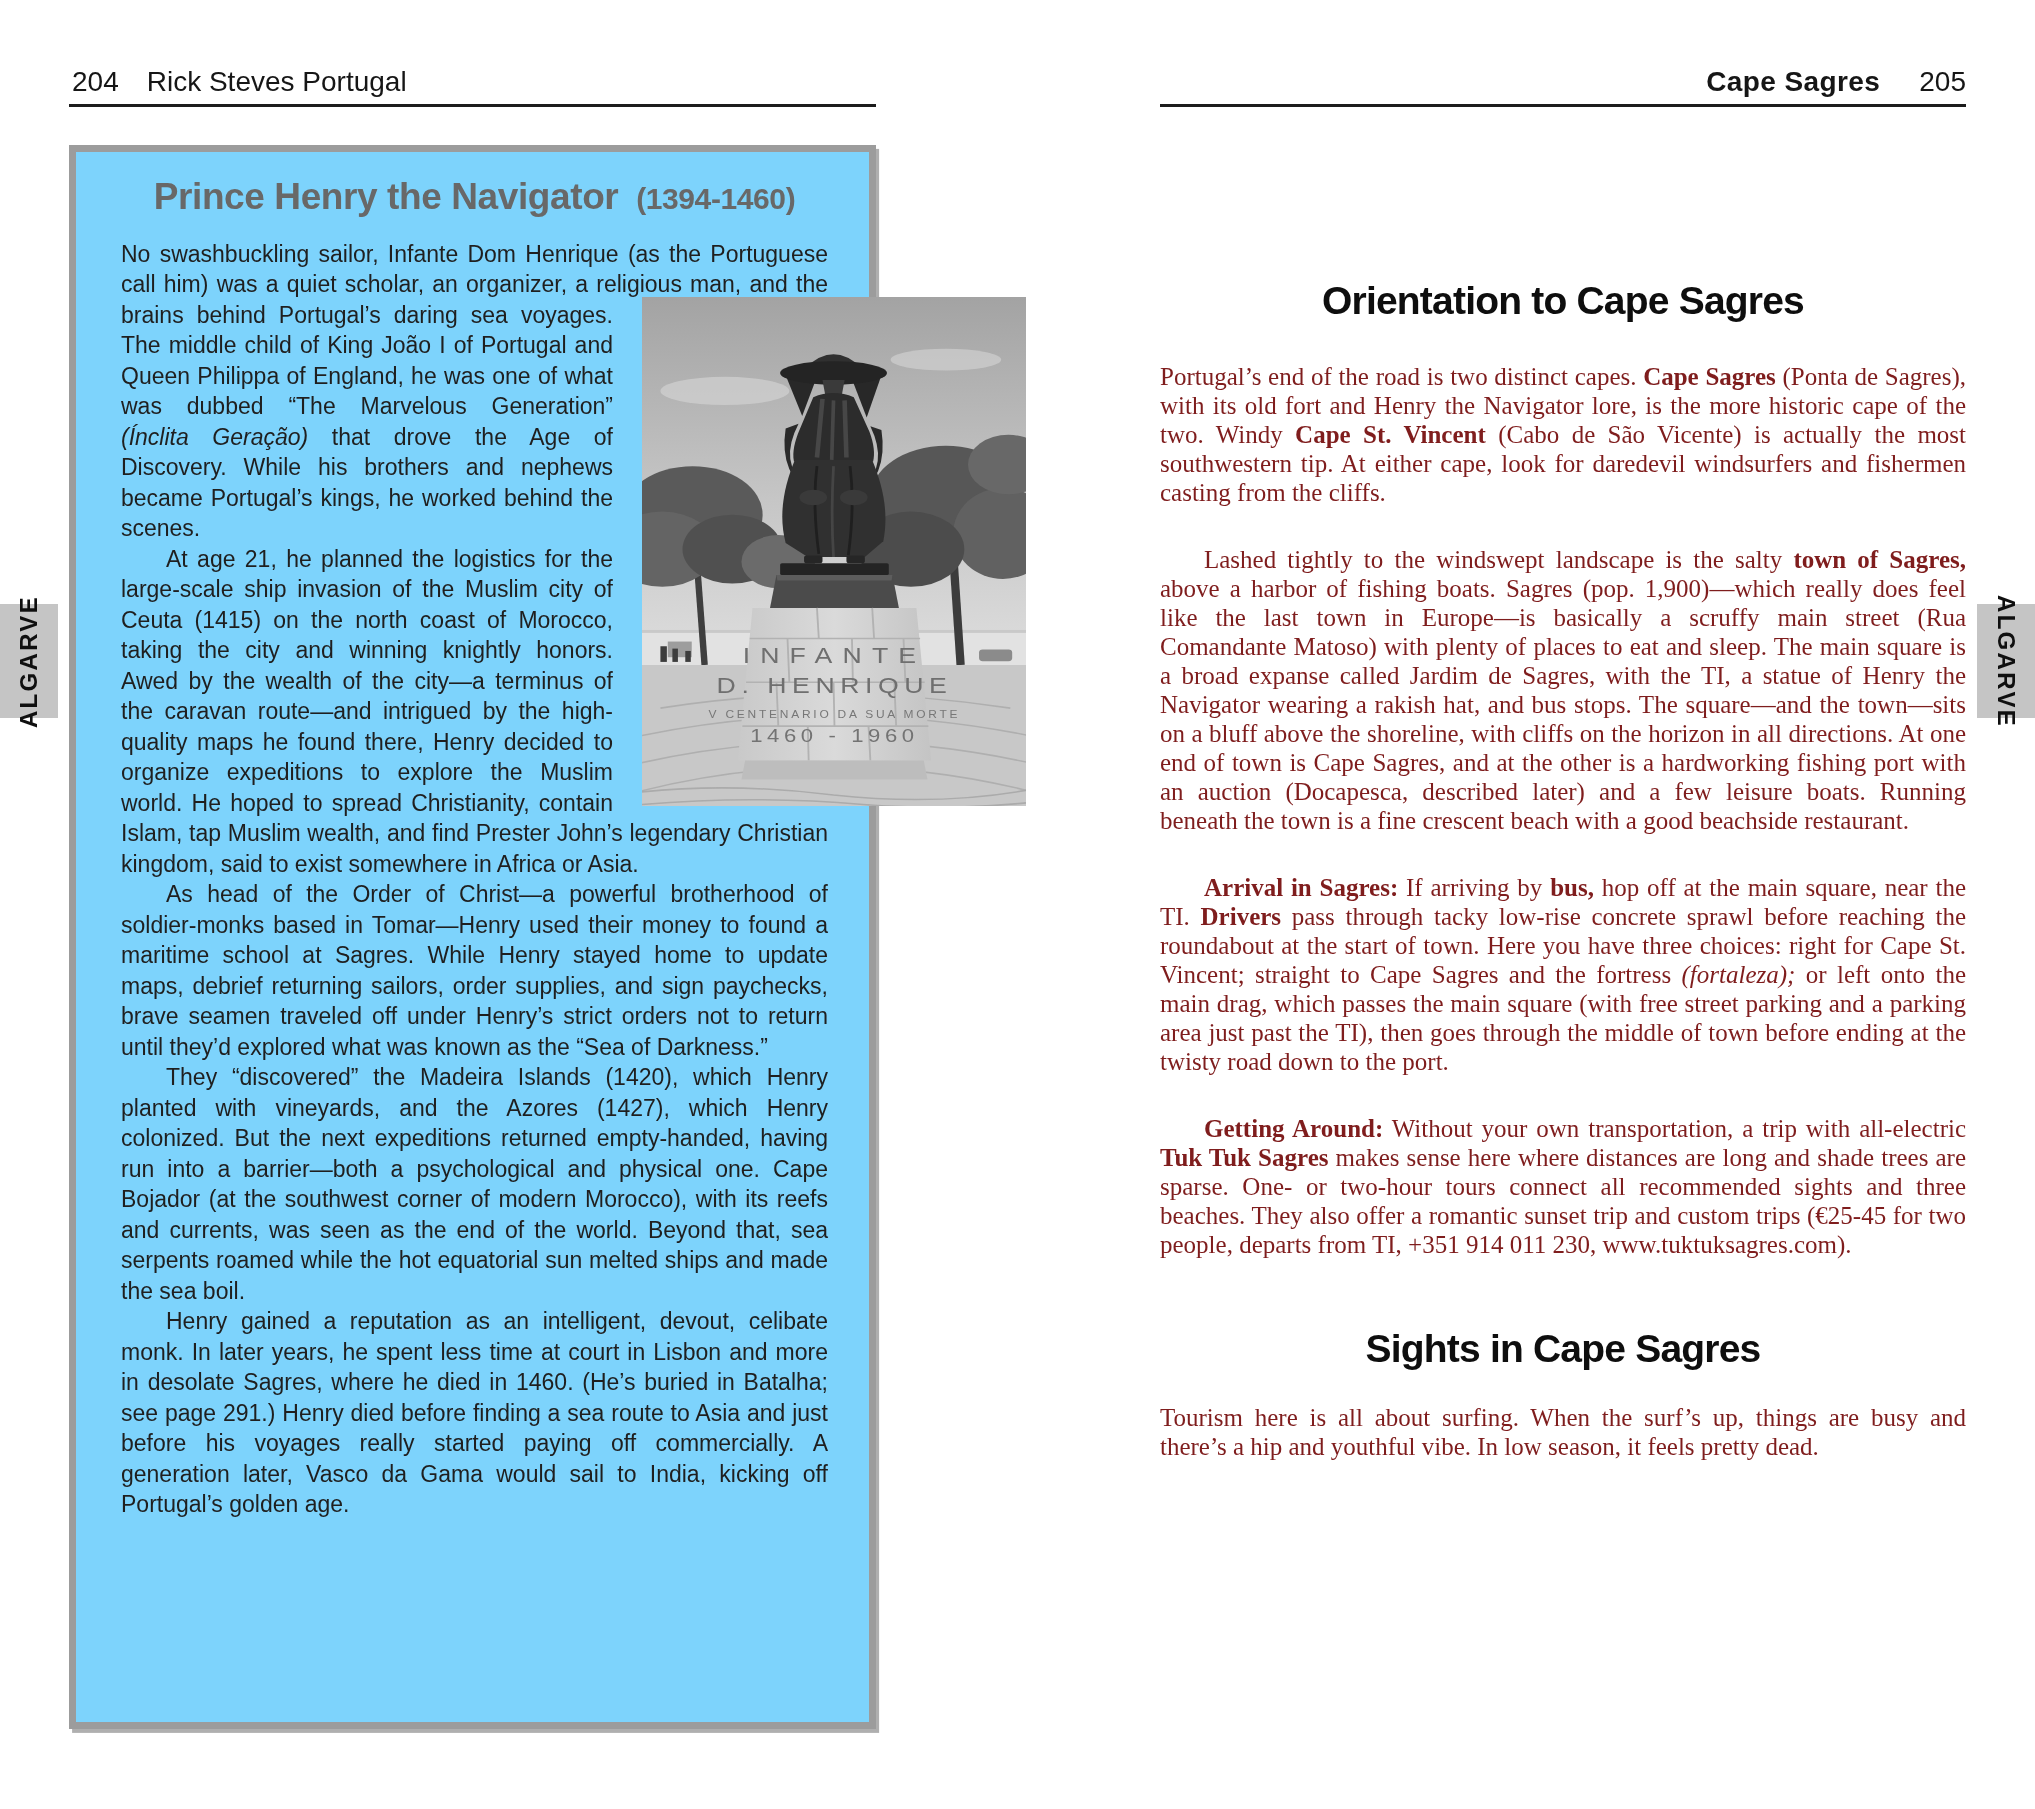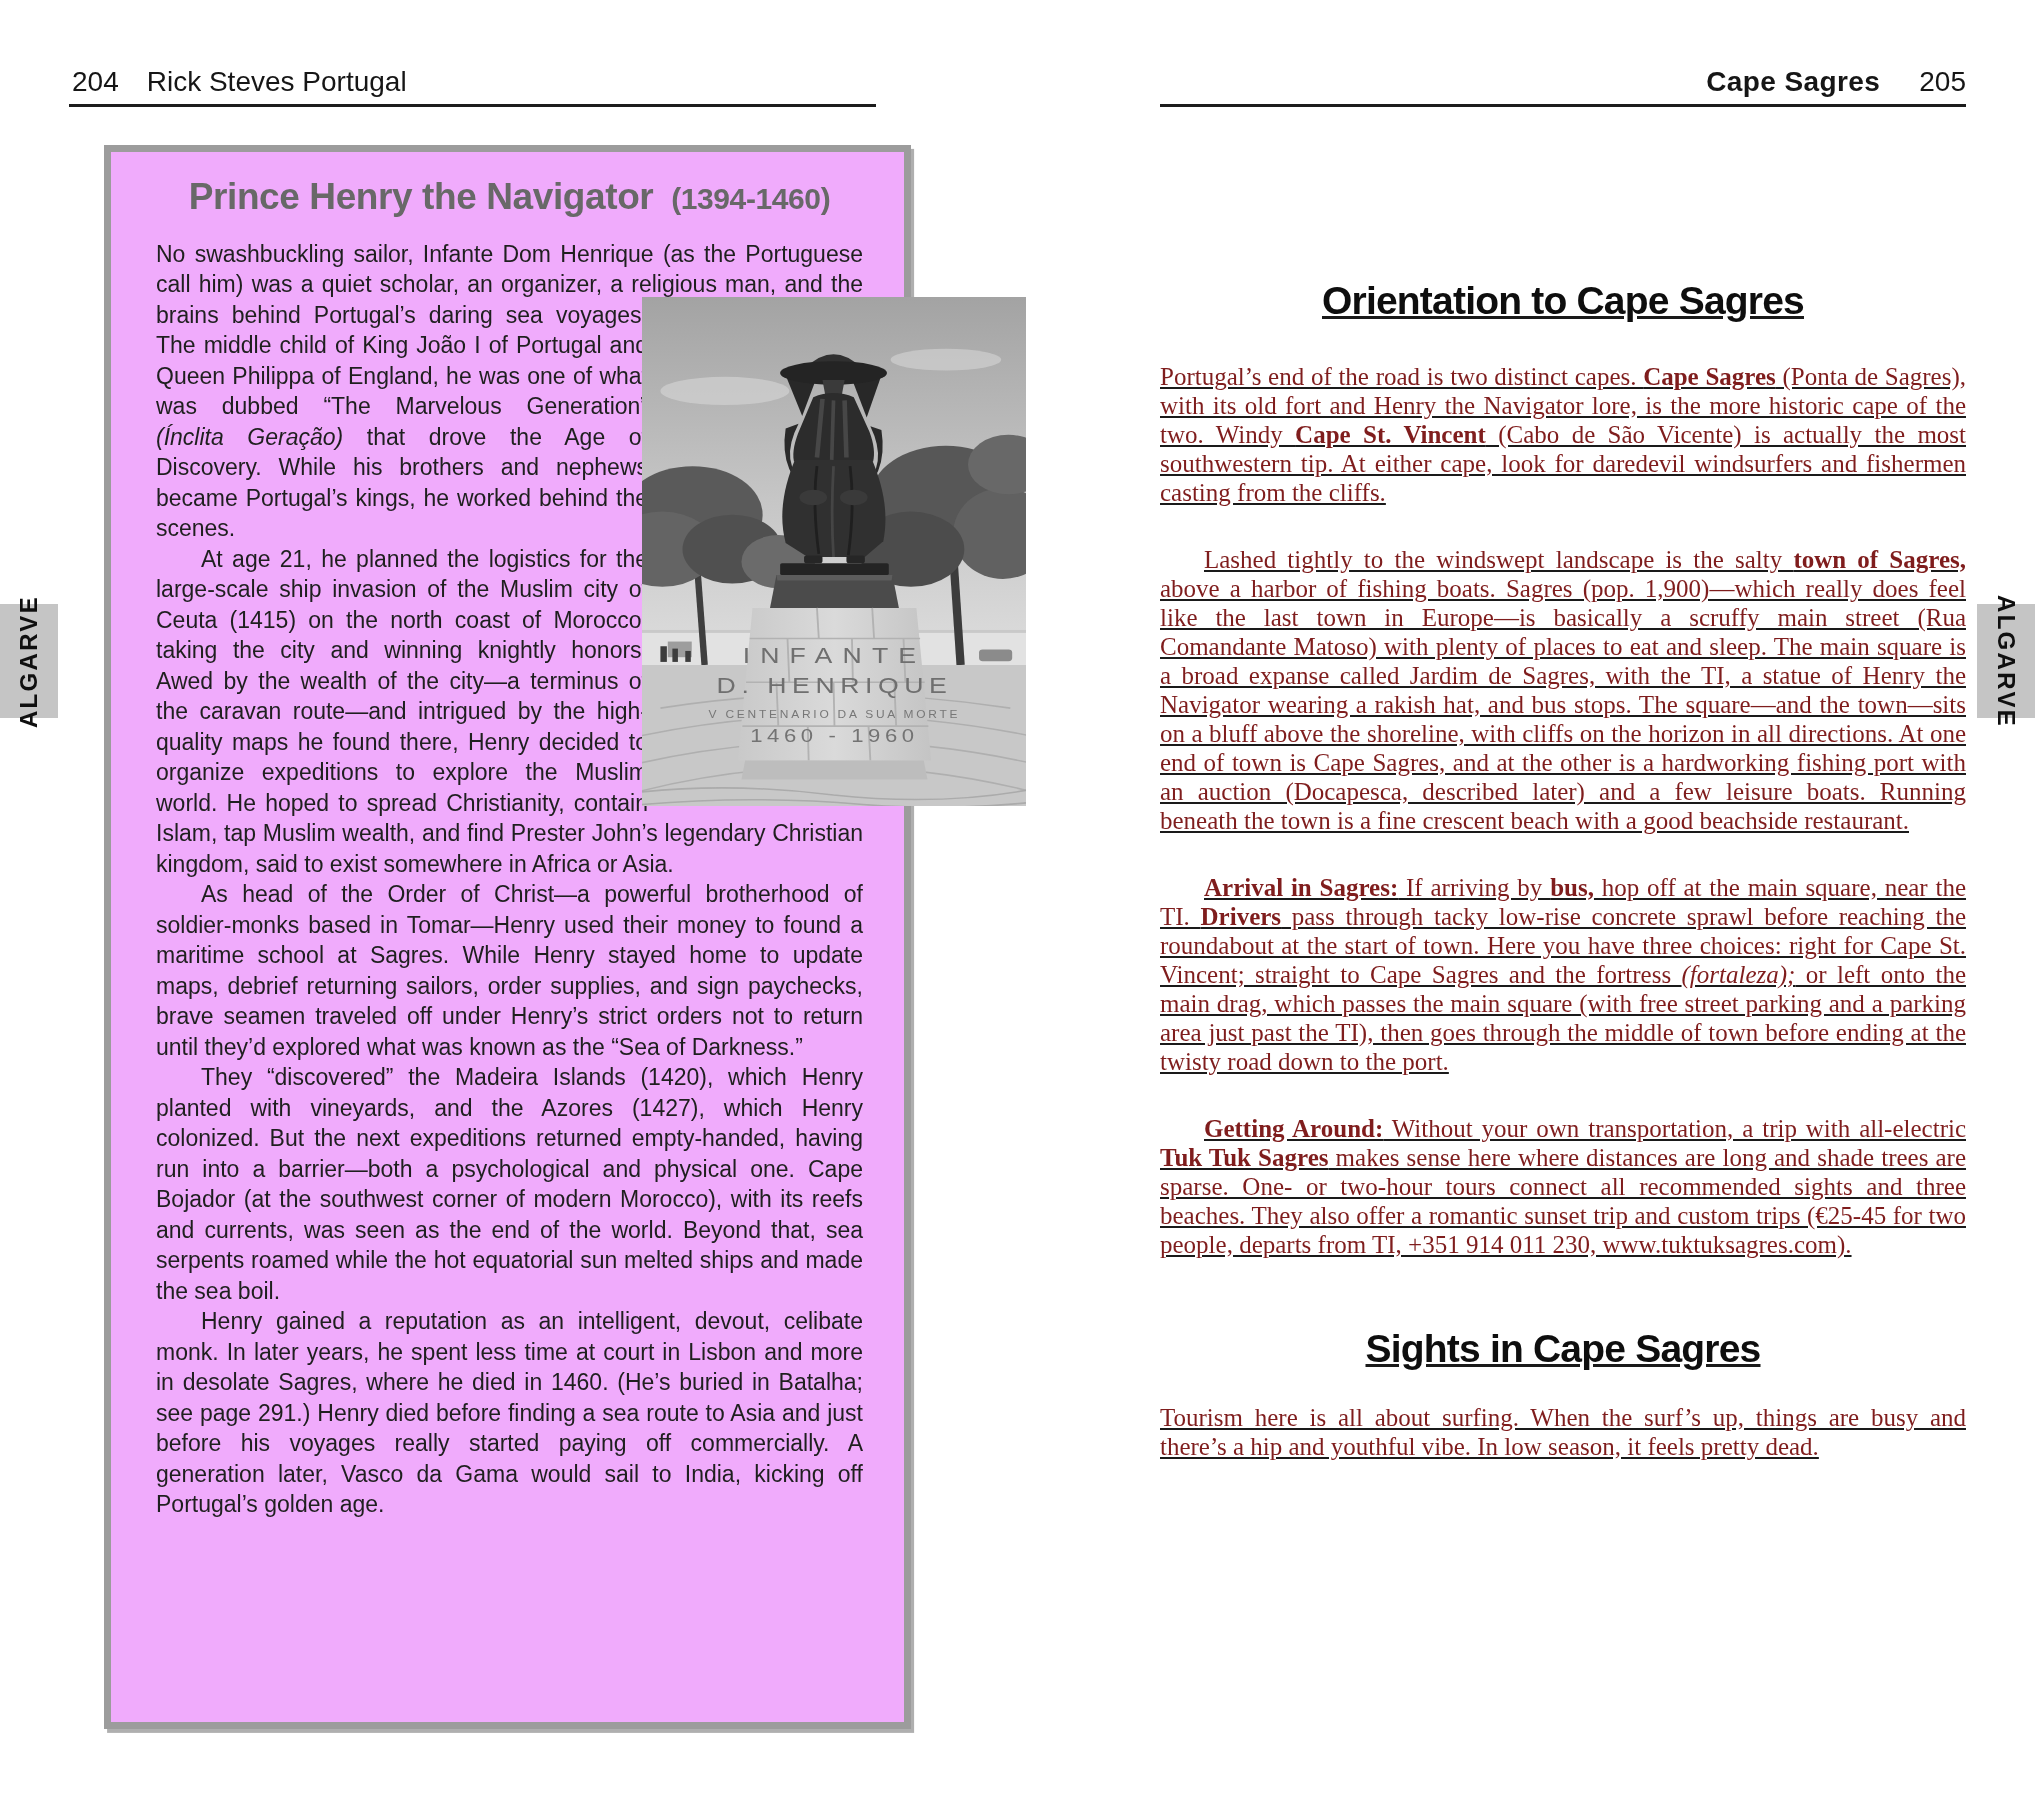--- a/index.html
+++ b/index.html
@@ -35,24 +35,23 @@
     font-weight:bold;font-size:24px;letter-spacing:2.3px;color:#0f0f0f;
     writing-mode:vertical-rl;white-space:nowrap;
   }
   .tab-left{left:0;top:604px;}
   .tab-left span{transform:rotate(180deg);}
   .tab-right{left:1977px;top:604px;}
 
   
   .infobox{
     position:absolute;left:69px;top:145px;width:807px;min-height:1584px;
-    box-sizing:border-box;border:7.8px solid #9c9c9c;background:#f0abfc;
+    box-sizing:border-box;border:7.8px solid #9c9c9c;background:#7dd3fc;
     padding:23.5px 41px 30px 45px;
     box-shadow:3.1px 3.9px 0 rgba(110,110,110,.55);
-    margin-left:35px;
   }
   .infobox-title{
     text-align:center;margin:0 0 19px 0;color:#686868;font-weight:bold;
     font-size:37px;line-height:42px;letter-spacing:-0.4px;
   }
   .infobox-title .dates{font-size:30px;}
   .infobox p{
     margin:0;font-size:23px;line-height:30.5px;color:#1f1f1f;
     text-align:justify;hyphens:auto;-webkit-hyphens:auto;
   }
@@ -66,21 +65,20 @@
   .photo{
     position:absolute;left:642px;top:297px;width:384px;height:509px;
     background:#cfcfcf;z-index:5;overflow:hidden;
   }
   .photo svg{display:block;width:100%;height:100%;}
 
   
   .col-right{
     position:absolute;left:1160px;top:280px;width:806px;
     font-family:"Liberation Serif", serif;
-    text-decoration:underline;
   }
   .col-right h1{
     font-family:"Liberation Sans", sans-serif;
     font-size:39px;line-height:41px;margin:0 0 41px 0;text-align:center;
     font-weight:bold;color:#0e0e0e;letter-spacing:-0.8px;
   }
   .col-right h1.second{margin-top:69px;margin-bottom:34px;}
   .col-right p{
     margin:0;font-size:25px;line-height:29px;color:#7f1d1d;
     text-align:justify;hyphens:auto;-webkit-hyphens:auto;

